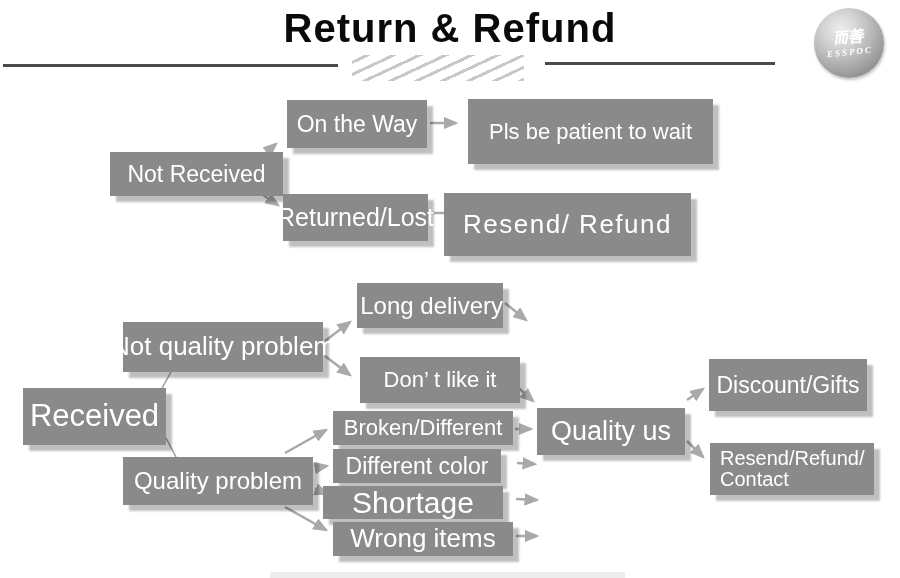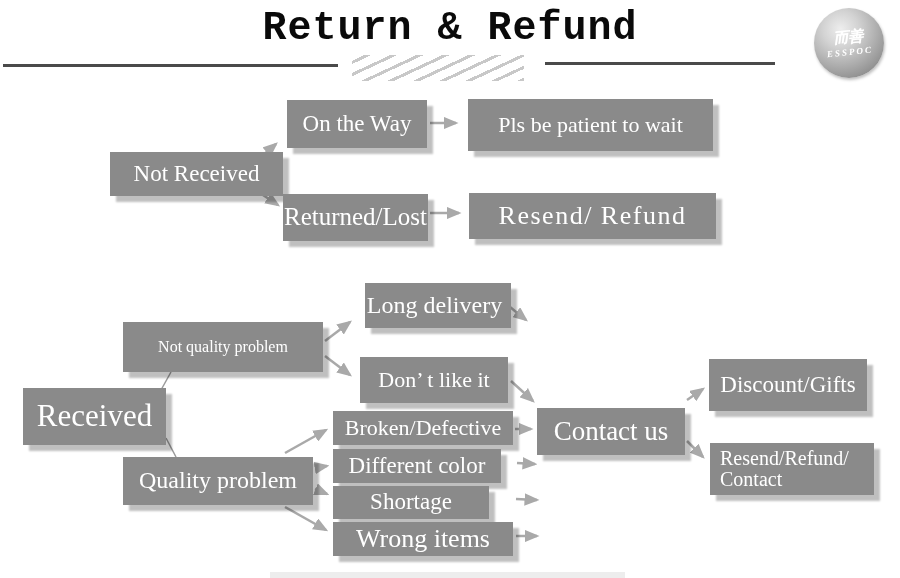--- a/index.html
+++ b/index.html
@@ -4,21 +4,21 @@
 <style>
   html,body{margin:0;padding:0;}
   body{
     width:900px;height:578px;position:relative;overflow:hidden;
     background:#ffffff;
     font-family:"Liberation Sans", sans-serif;
   }
   
   .title{
     position:absolute;top:6px;left:50%;transform:translateX(-50%);
-    font-family:Liberation Mono, monospace;font-weight:bold;
+    font-family:Liberation Sans, sans-serif;font-weight:bold;
     font-size:40px;color:#0a0a0a;letter-spacing:1px;white-space:nowrap;
   }
   .rule{position:absolute;height:3px;background:#4a4a4a;}
   .rule-left{left:3px;top:64px;width:335px;}
   .rule-right{left:545px;top:62px;width:230px;}
   .hatch{
     position:absolute;left:352px;top:55px;width:172px;height:26px;
     background:repeating-linear-gradient(-25deg,#c8c8c8 0 3px,transparent 3px 11px);
   }
   .logo{
@@ -30,23 +30,23 @@
   .logo-inner{transform:rotate(-6deg);text-align:center;color:#ffffff;}
   .logo-cjk{font-size:15px;font-style:italic;font-weight:bold;line-height:17px;
     font-family:"Liberation Serif", serif;text-shadow:0 0 1px rgba(255,255,255,.6);}
   .logo-en{font-size:9px;font-style:italic;font-weight:bold;letter-spacing:2px;
     font-family:"Liberation Serif", serif;line-height:12px;}
   
   .node{
     position:absolute;background:#8a8a8a;color:#ffffff;
     display:flex;align-items:center;justify-content:center;
     box-shadow:6px 6px 2px rgba(0,0,0,0.25);
-    white-space:nowrap;line-height:1.05;font-family:Liberation Serif, serif;
+    white-space:nowrap;line-height:1.05;
   }
-  .node.clip-left{justify-content:center;overflow:hidden;margin-left:8px;}
+  .node.clip-left{justify-content:flex-end;overflow:hidden;}
   .node.clip-left .t{margin-left:-7px;}
   .node.two-line{flex-direction:column;align-items:flex-start;justify-content:center;
     padding-left:10px;box-sizing:border-box;}
   .arrow-layer{position:absolute;left:0;top:0;pointer-events:none;}
   .bottom-strip{position:absolute;left:270px;top:572px;width:355px;height:6px;background:#ededed;}
 </style>
 </head>
 <body>
 
 <div class="title">Return &amp; Refund</div>
@@ -87,35 +87,35 @@
     <line x1="687" y1="441" x2="703" y2="457" marker-end="url(#ah)"></line>
   </g>
   <g stroke="#9a9a9a" stroke-width="1.5" fill="none">
     <line x1="161" y1="390" x2="171" y2="372"></line>
     <line x1="166" y1="438" x2="176" y2="457"></line>
   </g>
 </svg>
 
 <div class="node" style="left:110px;top:152px;width:173px;height:44px;font-size:23px">Not Received</div>
 <div class="node" style="left:287px;top:100px;width:140px;height:48px;font-size:23px">On the Way</div>
-<div class="node" style="left:468px;top:99px;width:245px;height:52px;font-size:22px">Pls be patient to wait</div>
+<div class="node" style="left:468px;top:99px;width:245px;height:65px;font-size:22px">Pls be patient to wait</div>
 <div class="node" style="left:283px;top:194px;width:145px;height:47px;font-size:25px">Returned/Lost</div>
-<div class="node" style="left:469px;top:193px;width:247px;height:46px;font-size:26px;letter-spacing:1.5px">Resend/ Refund</div>
+<div class="node" style="left:444px;top:193px;width:247px;height:63px;font-size:26px;letter-spacing:1.5px">Resend/ Refund</div>
 
 <div class="node" style="left:23px;top:388px;width:143px;height:57px;font-size:31px">Received</div>
-<div class="node" style="left:123px;top:322px;width:200px;height:50px;font-size:16px">Not quality problem</div>
+<div class="node" style="left:123px;top:322px;width:200px;height:50px;font-size:26px">Not quality problem</div>
 <div class="node clip-left" style="left:357px;top:283px;width:146px;height:45px;font-size:24px">
   <span class="t">Long delivery</span>
 </div>
-<div class="node" style="left:360px;top:357px;width:148px;height:46px;font-size:22px">Don’ t like it</div>
+<div class="node" style="left:360px;top:357px;width:160px;height:46px;font-size:22px">Don’ t like it</div>
 <div class="node" style="left:123px;top:457px;width:190px;height:48px;font-size:24px">Quality problem</div>
-<div class="node" style="left:333px;top:411px;width:180px;height:34px;font-size:22px">Broken/Defective</div>
+<div class="node" style="left:333px;top:411px;width:180px;height:34px;font-size:22px">Broken/Different</div>
 <div class="node" style="left:333px;top:449px;width:168px;height:34px;font-size:23px">Different color</div>
-<div class="node" style="left:333px;top:486px;width:156px;height:33px;font-size:23px">Shortage</div>
+<div class="node" style="left:323px;top:486px;width:180px;height:33px;font-size:30px">Shortage</div>
 <div class="node" style="left:333px;top:522px;width:180px;height:34px;font-size:26px">Wrong items</div>
-<div class="node" style="left:537px;top:408px;width:148px;height:47px;font-size:27px">Contact us</div>
+<div class="node" style="left:537px;top:408px;width:148px;height:47px;font-size:27px">Quality us</div>
 <div class="node" style="left:709px;top:359px;width:158px;height:52px;font-size:23px">Discount/Gifts</div>
 <div class="node two-line" style="left:710px;top:443px;width:164px;height:52px;font-size:20px">
   <span>Resend/Refund/</span>
   <span>Contact</span>
 </div>
 
 <div class="bottom-strip"></div>
 
 </body></html>

